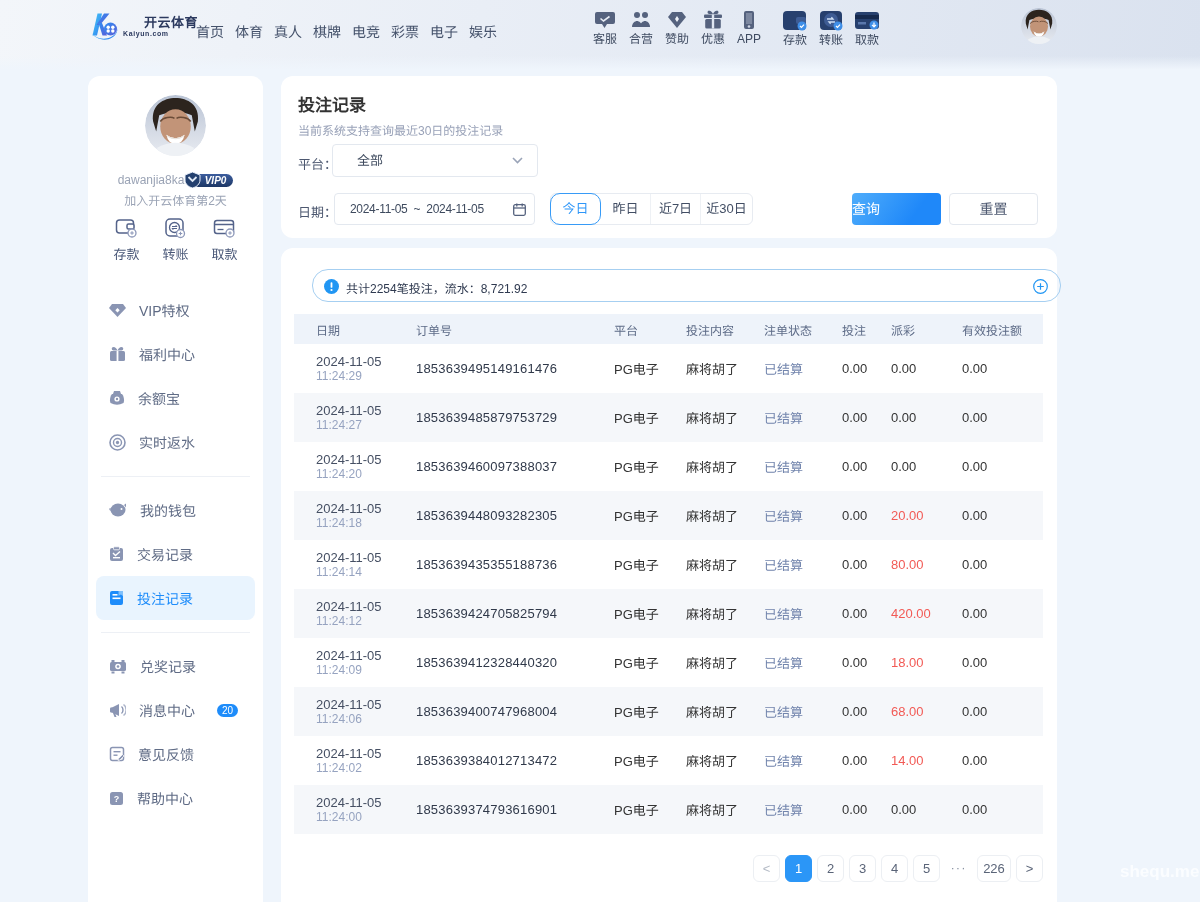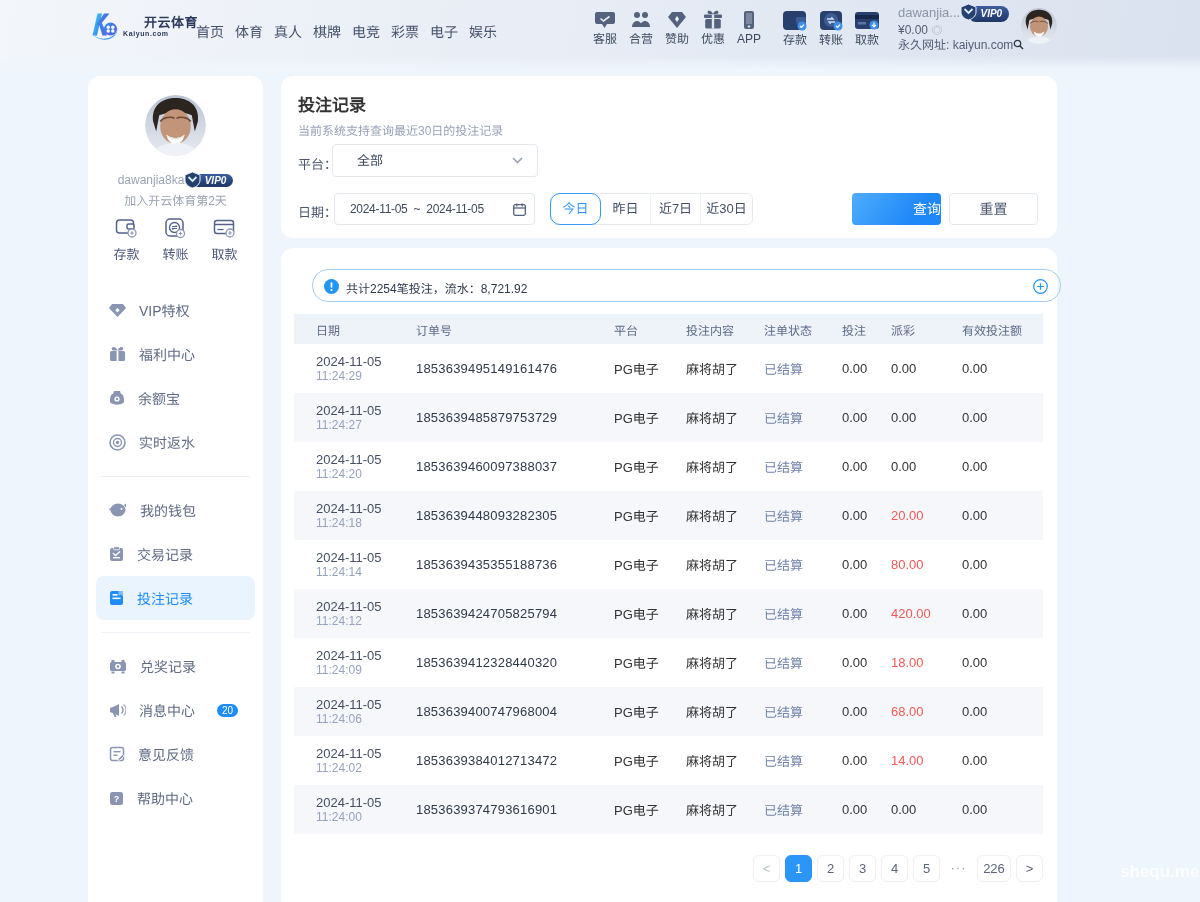--- a/index.html
+++ b/index.html
@@ -51,21 +51,21 @@
 .title { position:absolute; left:17px; top:15px; font-size:17px; font-weight:bold; color:#333; }
 .subtitle { position:absolute; left:17px; top:45px; font-size:12px; color:#99a2b8; }
 .flabel { position:absolute; font-size:13px; color:#4d5870; }
 .selbox { position:absolute; left:51px; top:68px; width:206px; height:33px; border:1px solid #e3e8ef; border-radius:4px; background:#fff; font-size:13px; color:#3e4a5e; line-height:31px; padding-left:24px; }
 .selbox .chev { position:absolute; right:14px; top:12px; }
 .datebox { position:absolute; left:53px; top:117px; width:201px; height:32px; border:1px solid #e3e8ef; border-radius:4px; background:#fff; font-size:12px; letter-spacing:-0.3px; color:#3e4a5e; line-height:30px; padding-left:15px; }
 .seg { position:absolute; left:269px; top:117px; height:32px; display:flex; border:1px solid #e7ebf1; border-radius:6px; background:#fff; }
 .seg div { width:50px; text-align:center; line-height:30px; font-size:13px; color:#424e64; border-right:1px solid #eef1f5;}
 .seg div:last-child { border-right:none; width:51px; }
 .seg .on { border:1px solid #379bf7; border-radius:10px; color:#2e96f8; margin:-1px 0 -1px -1px; line-height:30px; width:51px; }
-.btn-q { position:absolute; left:571px; top:117px; width:89px; height:32px; background:linear-gradient(125deg,#4fadfb 0%,#1f88f9 70%); color:#fff; border-radius:4px; text-align:right; line-height:32px; font-size:14px; }
+.btn-q { position:absolute; left:571px; top:117px; width:89px; height:32px; background:linear-gradient(125deg,#4fadfb 0%,#1f88f9 70%); color:#fff; border-radius:4px; text-align:left; line-height:32px; font-size:14px; }
 .btn-r { position:absolute; left:668px; top:117px; width:89px; height:32px; background:#fff; color:#4d5870; border:1px solid #e3e8ef; border-radius:4px; text-align:center; line-height:30px; font-size:14px; }
 
 .infobar { position:absolute; left:31px; top:21px; width:749px; height:33px; border:1px solid #a6cff1; border-radius:16px; font-size:12px; color:#2f3a50; }
 .infobar .ic { position:absolute; left:11px; top:9px; }
 .infobar .tx { position:absolute; left:33px; top:9px; }
 .infobar .plus { position:absolute; right:12px; top:9px; }
 
 table.rec { position:absolute; left:13px; top:66px; width:749px; border-collapse:collapse; table-layout:fixed; }
 table.rec th { background:#eef3fa; color:#5d6b87; font-size:12px; font-weight:normal; text-align:left; height:30px; padding:0; }
 table.rec td { font-size:13px; color:#333; height:49px; padding:0; }
@@ -180,31 +180,20 @@
     <div class="hicon">
         <svg width="26" height="21" viewBox="0 0 26 21">
           <rect x="1" y="2" width="24" height="17" rx="3" fill="#27406e"></rect>
           <rect x="1" y="5" width="24" height="4" fill="#16294d"></rect>
           <rect x="4" y="12" width="8" height="2.5" fill="#5a77ab"></rect>
           <circle cx="20" cy="15" r="4.5" fill="#3f8fe8"></circle>
           <path d="M20 12.5 v4 m-2 -1.6 l2 2 2 -2" stroke="#fff" stroke-width="1.2" fill="none"></path>
         </svg>
         <span class="hlabel">取款</span>
       </div>
-  </div>
-  <div class="uinfo">
-    <div style="line-height:14px;"><span class="uname">dawanjia...</span> <span class="vipbadge"><svg width="17" height="16" viewBox="0 0 17 16">
-            <path d="M8.5 0 L16 3 v5 c0 4-3.5 7-7.5 8 C4.5 15 1 12 1 8 V3 Z" fill="#24406e" stroke="#e8eef8" stroke-width="1"></path>
-            <path d="M4.5 5 l4 4 4-4" stroke="#dfe8f5" stroke-width="1.8" fill="none"></path>
-          </svg>VIP0</span></div>
-    <div style="margin-top:2px; line-height:13px; color:#555f75;">¥0.00 <span style="color:#a9b2c4; font-size:11px;">◎</span></div>
-    <div style="margin-top:2px; line-height:13px; color:#555f75;">永久网址: kaiyun.com<svg width="11" height="11" viewBox="0 0 11 11" style="vertical-align:-1px;">
-          <circle cx="4.5" cy="4.5" r="3.2" stroke="#333a45" stroke-width="1.3" fill="none"></circle>
-          <path d="M7 7 l3 3" stroke="#333a45" stroke-width="1.6"></path>
-        </svg></div>
   </div>
   <div class="avatar40"><svg width="36" height="36" viewBox="0 0 60 60">
   <defs>
           <linearGradient id="avbg1" x1="0" y1="0" x2="0" y2="1">
             <stop offset="0" stop-color="#b9c3d4"></stop>
             <stop offset="1" stop-color="#e8ebf1"></stop>
           </linearGradient>
         </defs>
   <circle cx="30" cy="30" r="30" fill="url(#avbg1)"></circle>
   <path d="M8 26 C6 10 18 3 30 3 C42 3 54 10 52 26 L49 36 L46 20 C38 16 24 16 14 20 L11 36 Z" fill="#2c241e"></path>

